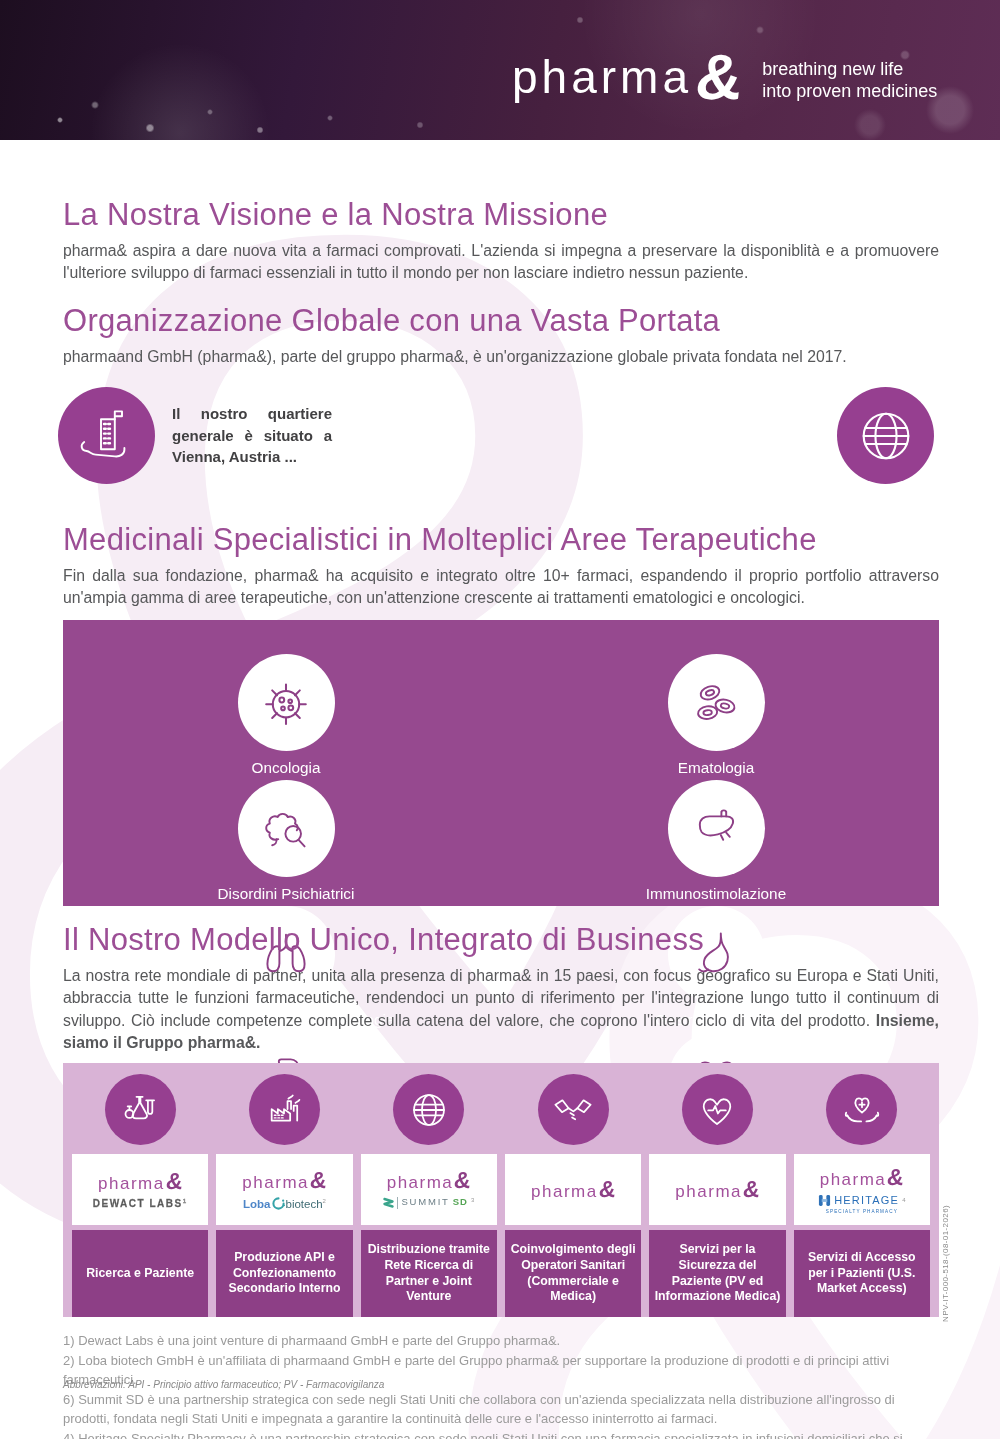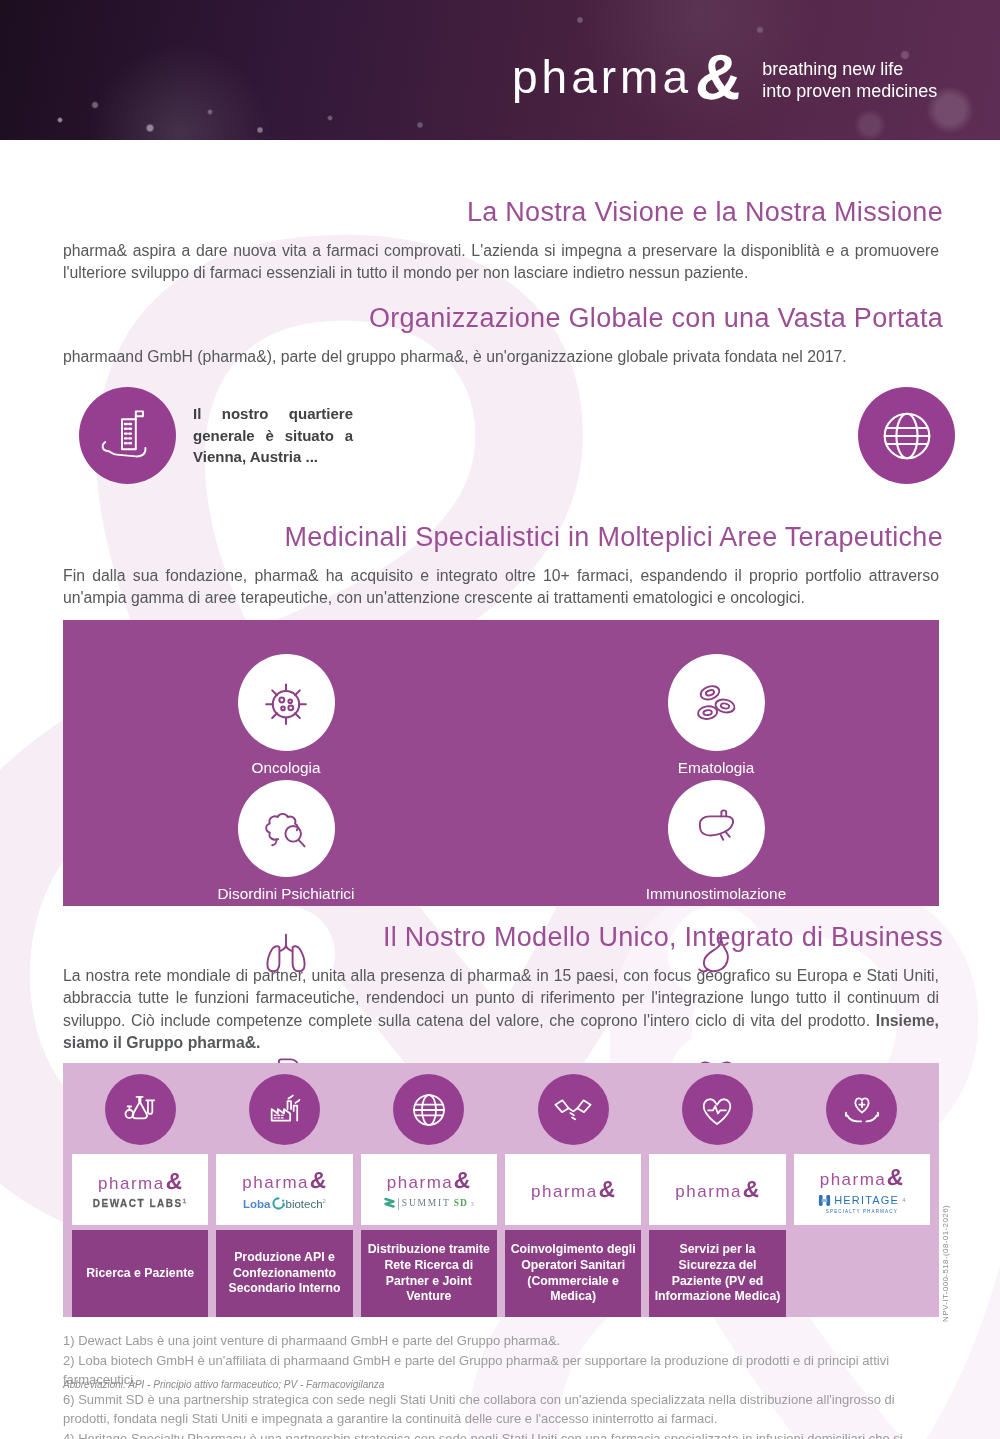--- a/index.html
+++ b/index.html
@@ -39,25 +39,25 @@
       radial-gradient(circle at 18% 95%, rgba(255,255,255,.12) 0, transparent 90px),
       radial-gradient(circle at 70% 10%, rgba(255,255,255,.07) 0, transparent 120px),
       linear-gradient(100deg,#1d0e20 0%,#33183a 30%,#46203f 55%,#542749 75%,#5e2d55 100%);
   }
   .logo-row { position:absolute; left:512px; top:40px; display:flex; align-items:center; color:#fff; }
   .logo-name { font-size:46px; font-weight:300; letter-spacing:4px; }
   .logo-amp { font-size:64px; font-weight:700; margin-left:4px; display:inline-block; transform:skew(-6deg); }
   .tagline { margin-left:20px; font-size:18px; line-height:1.25; font-weight:400; padding-top:6px; }
 
   
-  .h-title { position:absolute; left:63px; width:880px; color:#9c4e95; font-size:27px; font-weight:400; letter-spacing:.3px;text-align:right; }
+  .h-title { position:absolute; left:63px; width:880px; color:#9c4e95; font-size:31px; font-weight:400; letter-spacing:.3px; }
   .body-text { position:absolute; left:63px; width:876px; color:#57585a; font-size:15.8px; line-height:1.42; text-align:justify; }
 
   
-  .features { position:absolute; left:79px; top:387px; width:876px; display:flex; justify-content:space-between;align-items:center; }
+  .features { position:absolute; left:58px; top:387px; width:876px; display:flex; justify-content:space-between;align-items:center; }
   .feature { display:flex; align-items:center; }
   .feature-circle {
     width:97px; height:97px; border-radius:50%; background:#963f90; color:#fff;
     display:flex; align-items:center; justify-content:center; flex:0 0 auto;
   }
   .feature-text { margin-left:17px; color:#414042; font-weight:700; font-size:15px; line-height:1.45; text-align:justify; }
   .ft-1 { width:160px; } .ft-2 { width:140px; } .ft-3 { width:196px; }
 
   
   .areas-block {
@@ -88,21 +88,21 @@
   }
   .card-logo { line-height:1; white-space:nowrap; }
   .card-logo .cl-name { font-size:17px; font-weight:300; letter-spacing:1.5px; color:#a3519c; }
   .card-logo .cl-amp { font-size:23px; font-weight:700; color:#8d3f86; display:inline-block; transform:skew(-6deg); margin-left:1px; }
   .sub-brand { margin-top:5px; line-height:1; }
   .sub-brand sup { font-size:6px; color:#9a9a9a; }
   .sb-dewact { font-size:10px; font-weight:700; letter-spacing:1.5px; color:#555; -webkit-text-stroke:.3px #777; }
   .sb-loba { font-size:11.5px; }
   .sb-loba .loba { color:#4e86c8; font-weight:700; }
   .sb-loba .biotech { color:#3f6b74; font-weight:400; }
-  .sb-summit { font-size:9.5px; display:flex; align-items:center; justify-content:center; gap:3px;font-family:Liberation Serif, serif; }
+  .sb-summit { font-size:9.5px; display:flex; justify-content:center; gap:3px; }
   .sb-summit .bar { display:inline-block; width:1px; height:12px; background:#9fb0b5; }
   .sb-summit .summit { color:#6b7d85; letter-spacing:1.8px; }
   .sb-summit .sd { color:#56a556; font-weight:700; letter-spacing:1px; }
   .sb-heritage { font-size:11px; display:flex; align-items:center; justify-content:flex-start; gap:3px; }
   .sb-heritage .heritage { color:#2a6fb8; letter-spacing:1.2px; font-weight:400; }
   .sb-heritage2 { font-size:4.6px; color:#2a6fb8; letter-spacing:1.1px; margin-top:2px; }
   .text-card {
     background:#8d3f86; height:87px; margin-top:5px; padding:4px 5px;
     display:flex; align-items:center; justify-content:center;
     color:#fff; font-weight:700; font-size:12.3px; line-height:1.28; text-align:center;
@@ -392,20 +392,21 @@
               <svg width="13" height="13" viewBox="0 0 14 14">
                 <rect x="1" y="1" width="4" height="12" rx="1.6" fill="#2f72b8"></rect>
                 <rect x="9" y="1" width="4" height="12" rx="1.6" fill="#2f72b8"></rect>
                 <rect x="4" y="5.5" width="6" height="3" fill="#8fb9e2"></rect>
               </svg>
               <span class="heritage">HERITAGE</span>
               <sup>4</sup>
             </div>
           <div class="sb-heritage2">SPECIALTY PHARMACY</div>
         </div>
+        <div class="text-card">Servizi di Accesso per i Pazienti (U.S. Market Access)</div>
       </div>
 
     </div>
   </div>
 
   <div class="footnotes">
     <div>1) Dewact Labs è una joint venture di pharmaand GmbH e parte del Gruppo pharma&amp;.</div>
     <div>2) Loba biotech GmbH è un'affiliata di pharmaand GmbH e parte del Gruppo pharma&amp; per supportare la produzione di prodotti e di principi attivi farmaceutici.</div>
     <div>6) Summit SD è una partnership strategica con sede negli Stati Uniti che collabora con un'azienda specializzata nella distribuzione all'ingrosso di prodotti, fondata negli Stati Uniti e impegnata a garantire la continuità delle cure e l'accesso ininterrotto ai farmaci.</div>
     <div>4) Heritage Specialty Pharmacy è una partnership strategica con sede negli Stati Uniti con una farmacia specializzata in infusioni domiciliari che si occupa del trattamento di malattie rare e croniche attraverso un'assistenza incentrata sul paziente.</div>

